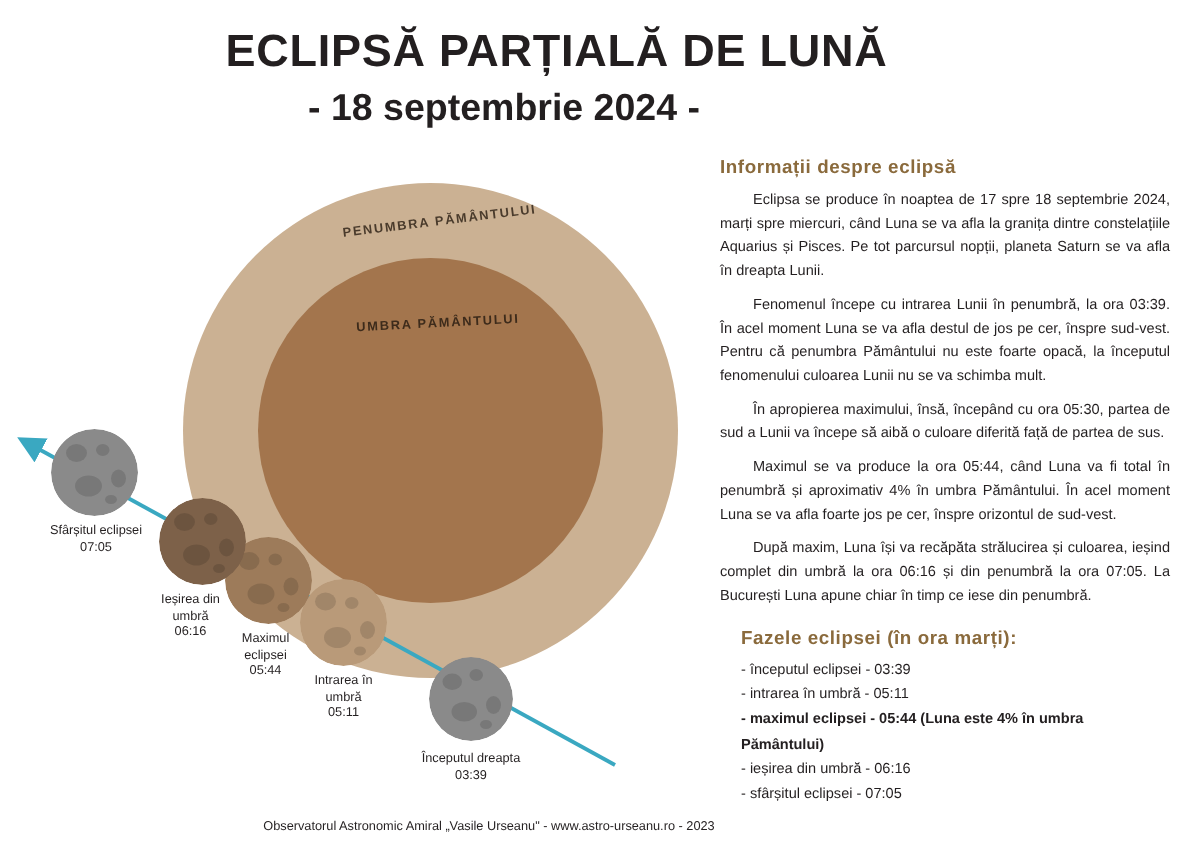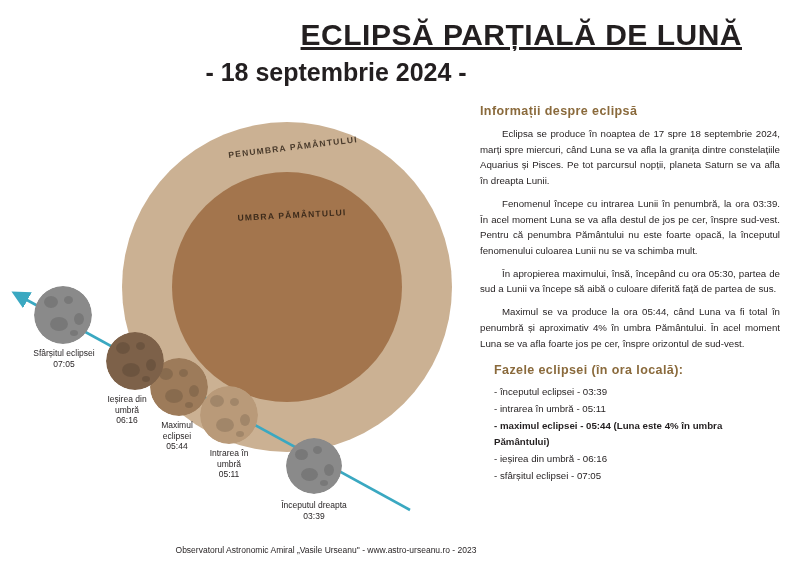--- a/index.html
+++ b/index.html
@@ -20,26 +20,25 @@
     width: 800px;
     height: 565px;
   }
 
   
   .title {
     position: absolute;
     top: 18px;
     left: 0;
     width: 742px;
-    text-align: right;
+    text-align: center;
     font-size: 30px;
     font-weight: bold;
     letter-spacing: 0.5px;
     color: #231f20;
-    text-decoration: underline;
   }
   .subtitle {
     position: absolute;
     top: 58px;
     left: 0;
     width: 672px;
     text-align: center;
     font-size: 25px;
     font-weight: bold;
     color: #231f20;
@@ -300,22 +299,23 @@
 
   </div>
 
   <div id="textcol">
     <div class="section-head">Informații despre eclipsă</div>
 
     <p class="para">Eclipsa se produce în noaptea de 17 spre 18 septembrie 2024, marți spre miercuri, când Luna se va afla la granița dintre constelațiile Aquarius și Pisces. Pe tot parcursul nopții, planeta Saturn se va afla în dreapta Lunii.</p>
     <p class="para">Fenomenul începe cu intrarea Lunii în penumbră, la ora 03:39. În acel moment Luna se va afla destul de jos pe cer, înspre sud-vest. Pentru că penumbra Pământului nu este foarte opacă, la începutul fenomenului culoarea Lunii nu se va schimba mult.</p>
     <p class="para">În apropierea maximului, însă, începând cu ora 05:30, partea de sud a Lunii va începe să aibă o culoare diferită față de partea de sus.</p>
     <p class="para">Maximul se va produce la ora 05:44, când Luna va fi total în penumbră și aproximativ 4% în umbra Pământului. În acel moment Luna se va afla foarte jos pe cer, înspre orizontul de sud-vest.</p>
-
-    <div class="phases-head">Fazele eclipsei (în ora locală):</div>
+    <p class="para">După maxim, Luna își va recăpăta strălucirea și culoarea, ieșind complet din umbră la ora 06:16 și din penumbră la ora 07:05. La București Luna apune chiar în timp ce iese din penumbră.</p>
+
+    <div class="phases-head">Fazele eclipsei (în ora marți):</div>
     <ul class="phase-list">
       <li>- începutul eclipsei - 03:39</li>
       <li>- intrarea în umbră - 05:11</li>
       <li class="bold">- maximul eclipsei - 05:44 (Luna este 4% în umbra Pământului)</li>
       <li>- ieșirea din umbră - 06:16</li>
       <li>- sfârșitul eclipsei - 07:05</li>
     </ul>
   </div>
 
   <div class="footer">Observatorul Astronomic Amiral „Vasile Urseanu" - www.astro-urseanu.ro - 2023</div>

